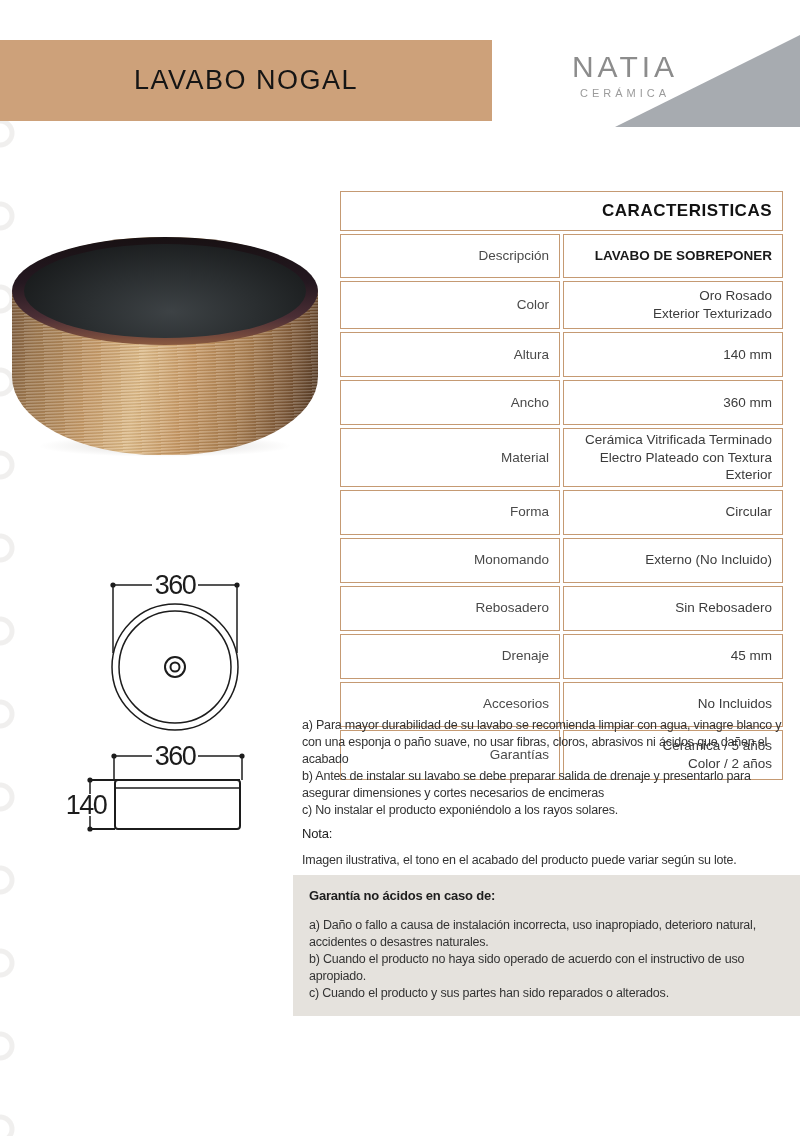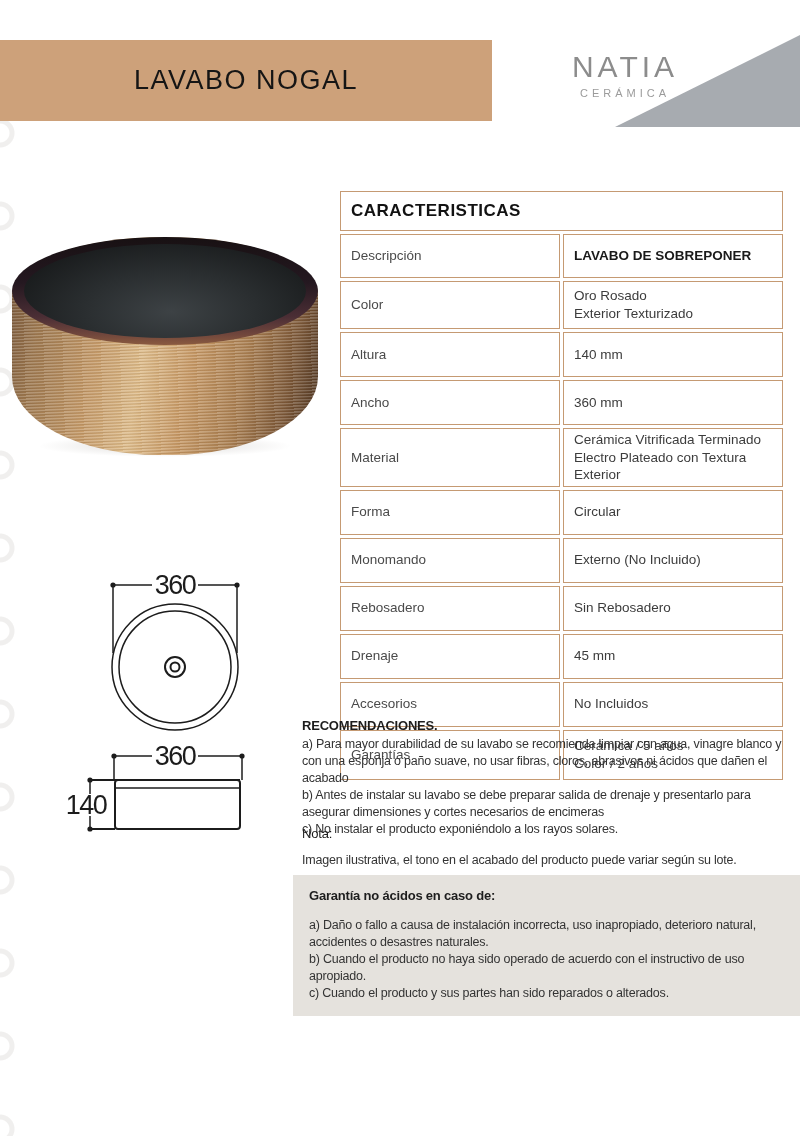--- a/index.html
+++ b/index.html
@@ -55,21 +55,21 @@
     position:absolute;left:12px;top:7px;width:282px;height:94px;border-radius:50%;
     background:radial-gradient(ellipse at 52% 72%,#3d4245 0%,#2a2e30 42%,#17191a 84%,#0f1011 100%);
   }
   
   .spec-table{
     position:absolute;left:337px;top:188px;width:449px;
     border-collapse:separate;border-spacing:3px;table-layout:fixed;
   }
   .spec-table td{
     border:1.5px solid #c59a73;box-sizing:border-box;
-    text-align:left;vertical-align:middle;
+    text-align:right;vertical-align:middle;
     font-size:13.5px;color:#3c3c3c;padding:2px 10px;
     white-space:pre-line;line-height:1.3;
   }
   .spec-table td.lbl{width:200px;color:#4a4a4a;}
   .spec-table td.val{width:237px;}
   .spec-table td.table-head{font-size:17px;font-weight:bold;color:#121212;letter-spacing:.5px;height:40px;}
   .spec-table td.vbold{font-weight:bold;color:#1a1a1a;}
   tr.h44 td{height:44px;} tr.h48 td{height:48px;} tr.h36 td{height:45px;}
   tr.h52 td{height:52px;} tr.h50 td{height:50px;}
   
@@ -204,21 +204,20 @@
       <line class="ln2" x1="50" y1="264" x2="75" y2="264"></line>
       <circle class="dot" cx="50" cy="215" r="2.6"></circle>
       <circle class="dot" cx="50" cy="264" r="2.6"></circle>
       <line class="ln" x1="50" y1="217" x2="50" y2="229"></line>
       <line class="ln" x1="50" y1="251" x2="50" y2="262"></line>
       <text x="46" y="249">140</text>
     </g>
   </svg>
 
   <div class="reco">
-    <div class="head">RECOMENDACIONES.</div>
     <div>a) Para mayor durabilidad de su lavabo se recomienda limpiar con agua, vinagre blanco y con una esponja o paño suave, no usar fibras, cloros, abrasivos ni ácidos que dañen el acabado</div>
     <div>b) Antes de instalar su lavabo se debe preparar salida de drenaje y presentarlo para asegurar dimensiones y cortes necesarios de encimeras</div>
     <div>c) No instalar el producto exponiéndolo a los rayos solares.</div>
   </div>
 
   <div class="note">
     <div class="head">Nota:</div>
     <div>Imagen ilustrativa, el tono en el acabado del producto puede variar según su lote.</div>
   </div>
 

